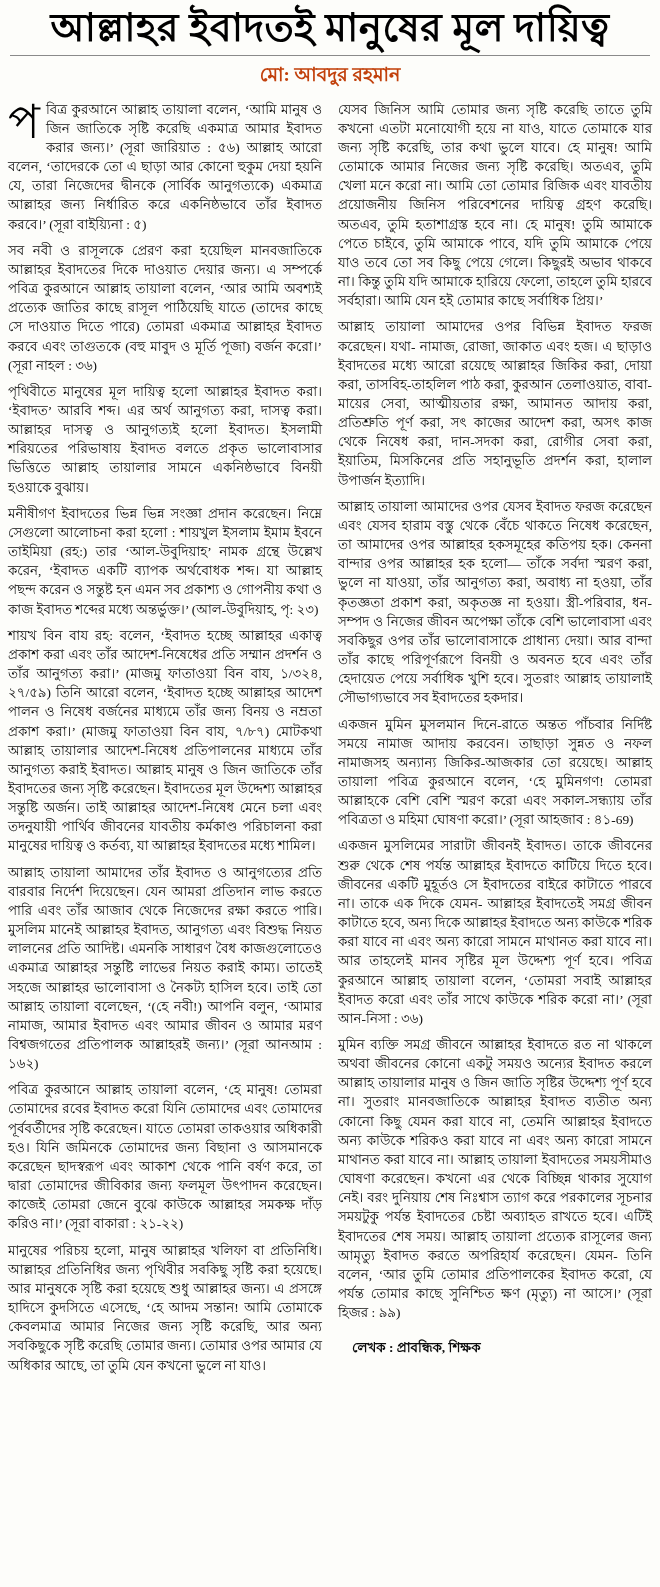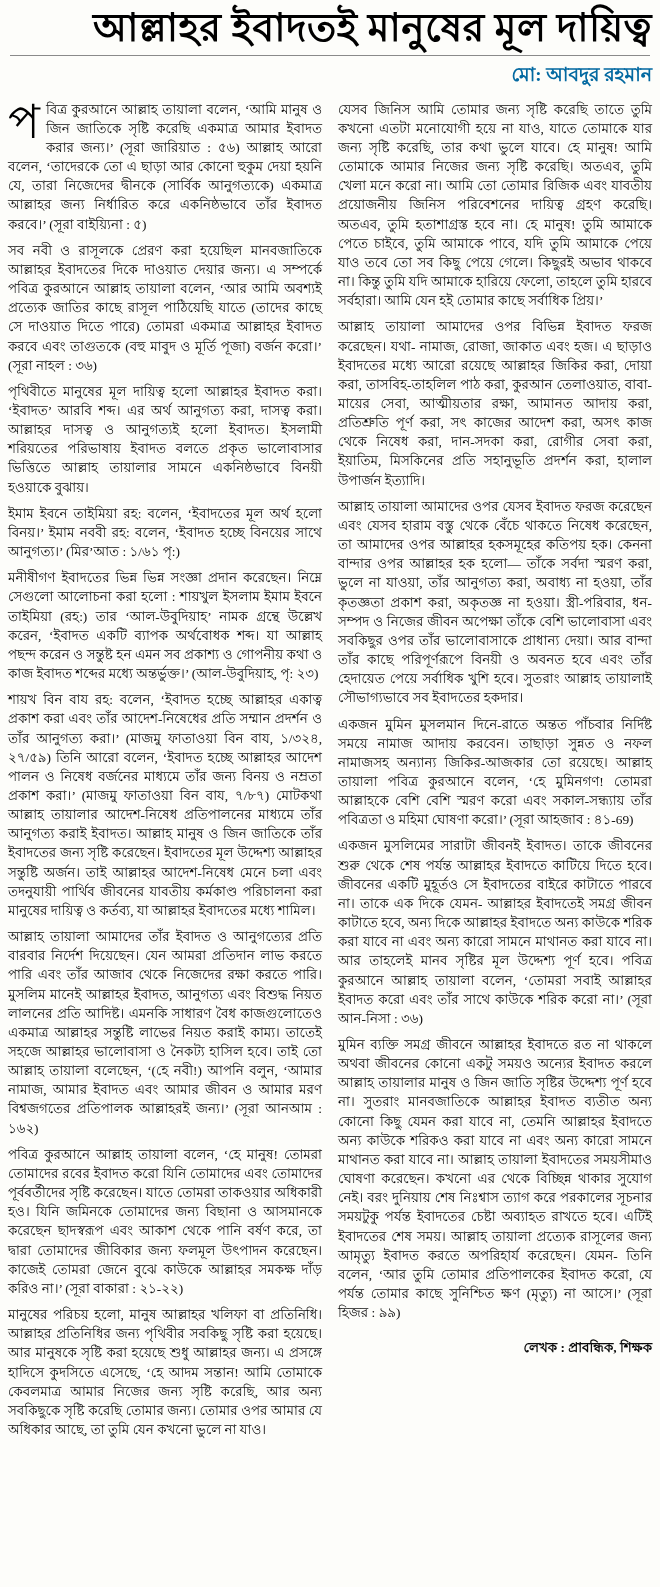--- a/index.html
+++ b/index.html
@@ -6,37 +6,37 @@
   html, body { background: #ffffff; }
   body { width: 660px; }
   .page {
     width: 660px;
     min-height: 1587px;
     background: #fdfdfa;
     color: #0c0c0c;
     font-family: "Liberation Serif", "DejaVu Serif", serif;
     padding: 6px 8px 12px 8px;
   }
-  header.masthead { text-align: right; }
+  header.masthead { text-align: center; }
   h1.headline {
     font-size: 39px;
     font-weight: 700;
     line-height: 1.12;
     letter-spacing: 0.5px;
     color: #000;
   }
   .title-rule {
     border: 0;
     border-top: 1px solid #8a8a8a;
     margin: 5px 2px 4px 2px;
   }
   .author-line {
     font-size: 19px;
     font-weight: 700;
-    color: #0369a1;
+    color: #c2410c;
     margin-bottom: 8px;
   }
   main.columns {
     display: flex;
     gap: 16px;
     align-items: flex-start;
   }
   section.col {
     flex: 1 1 0;
     text-align: justify;
@@ -48,21 +48,21 @@
     float: left;
     font-size: 47px;
     line-height: 0.85;
     padding: 3px 6px 0 0;
     font-weight: 400;
     color: #000;
   }
   p.byline {
     margin-top: 16px;
     font-weight: 700;
-    text-align: right;
+    text-align: left;
     padding-left: 14px;
   }
 </style>
 </head>
 <body>
 
 <div class="page">
 
   <header class="masthead">
     <h1 class="headline">আল্লাহর ইবাদতই মানুষের মূল দায়িত্ব</h1>
@@ -73,21 +73,20 @@
   <main class="columns">
 
     <section class="col">
       <p class="para lead"><span class="dropcap">প</span><span>বিত্র কুরআনে আল্লাহ তায়ালা বলেন, ‘আমি মানুষ ও জিন জাতিকে সৃষ্টি করেছি একমাত্র আমার ইবাদত করার জন্য।’ (সূরা জারিয়াত : ৫৬) আল্লাহ আরো বলেন, ‘তাদেরকে তো এ ছাড়া আর কোনো হুকুম দেয়া হয়নি যে, তারা নিজেদের দ্বীনকে (সার্বিক আনুগত্যকে) একমাত্র আল্লাহর জন্য নির্ধারিত করে একনিষ্ঠভাবে তাঁর ইবাদত করবে।’ (সূরা বাইয়্যিনা : ৫)</span></p>
       <div>
 
           <p class="para"><span>সব নবী ও রাসূলকে প্রেরণ করা হয়েছিল মানবজাতিকে আল্লাহর ইবাদতের দিকে দাওয়াত দেয়ার জন্য। এ সম্পর্কে পবিত্র কুরআনে আল্লাহ তায়ালা বলেন, ‘আর আমি অবশ্যই প্রত্যেক জাতির কাছে রাসূল পাঠিয়েছি যাতে (তাদের কাছে সে দাওয়াত দিতে পারে) তোমরা একমাত্র আল্লাহর ইবাদত করবে এবং তাগুতকে (বহু মাবুদ ও মূর্তি পূজা) বর্জন করো।’ (সূরা নাহল : ৩৬)</span></p>
 
           <p class="para"><span>পৃথিবীতে মানুষের মূল দায়িত্ব হলো আল্লাহর ইবাদত করা। ‘ইবাদত’ আরবি শব্দ। এর অর্থ আনুগত্য করা, দাসত্ব করা। আল্লাহর দাসত্ব ও আনুগত্যই হলো ইবাদত। ইসলামী শরিয়তের পরিভাষায় ইবাদত বলতে প্রকৃত ভালোবাসার ভিত্তিতে আল্লাহ তায়ালার সামনে একনিষ্ঠভাবে বিনয়ী হওয়াকে বুঝায়।</span></p>
 
-          <p class="para"><span>ইমাম ইবনে তাইমিয়া রহ: বলেন, ‘ইবাদতের মূল অর্থ হলো বিনয়।’ ইমাম নববী রহ: বলেন, ‘ইবাদত হচ্ছে বিনয়ের সাথে আনুগত্য।’ (মির’আত : ১/৬১ পৃ:)</span></p>
 
           <p class="para"><span>মনীষীগণ ইবাদতের ভিন্ন ভিন্ন সংজ্ঞা প্রদান করেছেন। নিম্নে সেগুলো আলোচনা করা হলো : শায়খুল ইসলাম ইমাম ইবনে তাইমিয়া (রহ:) তার ‘আল-উবুদিয়াহ’ নামক গ্রন্থে উল্লেখ করেন, ‘ইবাদত একটি ব্যাপক অর্থবোধক শব্দ। যা আল্লাহ পছন্দ করেন ও সন্তুষ্ট হন এমন সব প্রকাশ্য ও গোপনীয় কথা ও কাজ ইবাদত শব্দের মধ্যে অন্তর্ভুক্ত।’ (আল-উবুদিয়াহ, পৃ: ২৩)</span></p>
 
           <p class="para"><span>শায়খ বিন বায রহ: বলেন, ‘ইবাদত হচ্ছে আল্লাহর একাত্ব প্রকাশ করা এবং তাঁর আদেশ-নিষেধের প্রতি সম্মান প্রদর্শন ও তাঁর আনুগত্য করা।’ (মাজমু ফাতাওয়া বিন বায, ১/৩২৪, ২৭/৫৯) তিনি আরো বলেন, ‘ইবাদত হচ্ছে আল্লাহর আদেশ পালন ও নিষেধ বর্জনের মাধ্যমে তাঁর জন্য বিনয় ও নম্রতা প্রকাশ করা।’ (মাজমু ফাতাওয়া বিন বায, ৭/৮৭) মোটকথা আল্লাহ তায়ালার আদেশ-নিষেধ প্রতিপালনের মাধ্যমে তাঁর আনুগত্য করাই ইবাদত। আল্লাহ মানুষ ও জিন জাতিকে তাঁর ইবাদতের জন্য সৃষ্টি করেছেন। ইবাদতের মূল উদ্দেশ্য আল্লাহর সন্তুষ্টি অর্জন। তাই আল্লাহর আদেশ-নিষেধ মেনে চলা এবং তদনুযায়ী পার্থিব জীবনের যাবতীয় কর্মকাণ্ড পরিচালনা করা মানুষের দায়িত্ব ও কর্তব্য, যা আল্লাহর ইবাদতের মধ্যে শামিল।</span></p>
 
           <p class="para"><span>আল্লাহ তায়ালা আমাদের তাঁর ইবাদত ও আনুগত্যের প্রতি বারবার নির্দেশ দিয়েছেন। যেন আমরা প্রতিদান লাভ করতে পারি এবং তাঁর আজাব থেকে নিজেদের রক্ষা করতে পারি। মুসলিম মানেই আল্লাহর ইবাদত, আনুগত্য এবং বিশুদ্ধ নিয়ত লালনের প্রতি আদিষ্ট। এমনকি সাধারণ বৈধ কাজগুলোতেও একমাত্র আল্লাহর সন্তুষ্টি লাভের নিয়ত করাই কাম্য। তাতেই সহজে আল্লাহর ভালোবাসা ও নৈকট্য হাসিল হবে। তাই তো আল্লাহ তায়ালা বলেছেন, ‘(হে নবী!) আপনি বলুন, ‘আমার নামাজ, আমার ইবাদত এবং আমার জীবন ও আমার মরণ বিশ্বজগতের প্রতিপালক আল্লাহরই জন্য।’ (সূরা আনআম : ১৬২)</span></p>
 
           <p class="para"><span>পবিত্র কুরআনে আল্লাহ তায়ালা বলেন, ‘হে মানুষ! তোমরা তোমাদের রবের ইবাদত করো যিনি তোমাদের এবং তোমাদের পূর্ববর্তীদের সৃষ্টি করেছেন। যাতে তোমরা তাকওয়ার অধিকারী হও। যিনি জমিনকে তোমাদের জন্য বিছানা ও আসমানকে করেছেন ছাদস্বরূপ এবং আকাশ থেকে পানি বর্ষণ করে, তা দ্বারা তোমাদের জীবিকার জন্য ফলমূল উৎপাদন করেছেন। কাজেই তোমরা জেনে বুঝে কাউকে আল্লাহর সমকক্ষ দাঁড় করিও না।’ (সূরা বাকারা : ২১-২২)</span></p>
 
           <p class="para"><span>মানুষের পরিচয় হলো, মানুষ আল্লাহর খলিফা বা প্রতিনিধি। আল্লাহর প্রতিনিধির জন্য পৃথিবীর সবকিছু সৃষ্টি করা হয়েছে। আর মানুষকে সৃষ্টি করা হয়েছে শুধু আল্লাহর জন্য। এ প্রসঙ্গে হাদিসে কুদসিতে এসেছে, ‘হে আদম সন্তান! আমি তোমাকে কেবলমাত্র আমার নিজের জন্য সৃষ্টি করেছি, আর অন্য সবকিছুকে সৃষ্টি করেছি তোমার জন্য। তোমার ওপর আমার যে অধিকার আছে, তা তুমি যেন কখনো ভুলে না যাও।</span></p>

